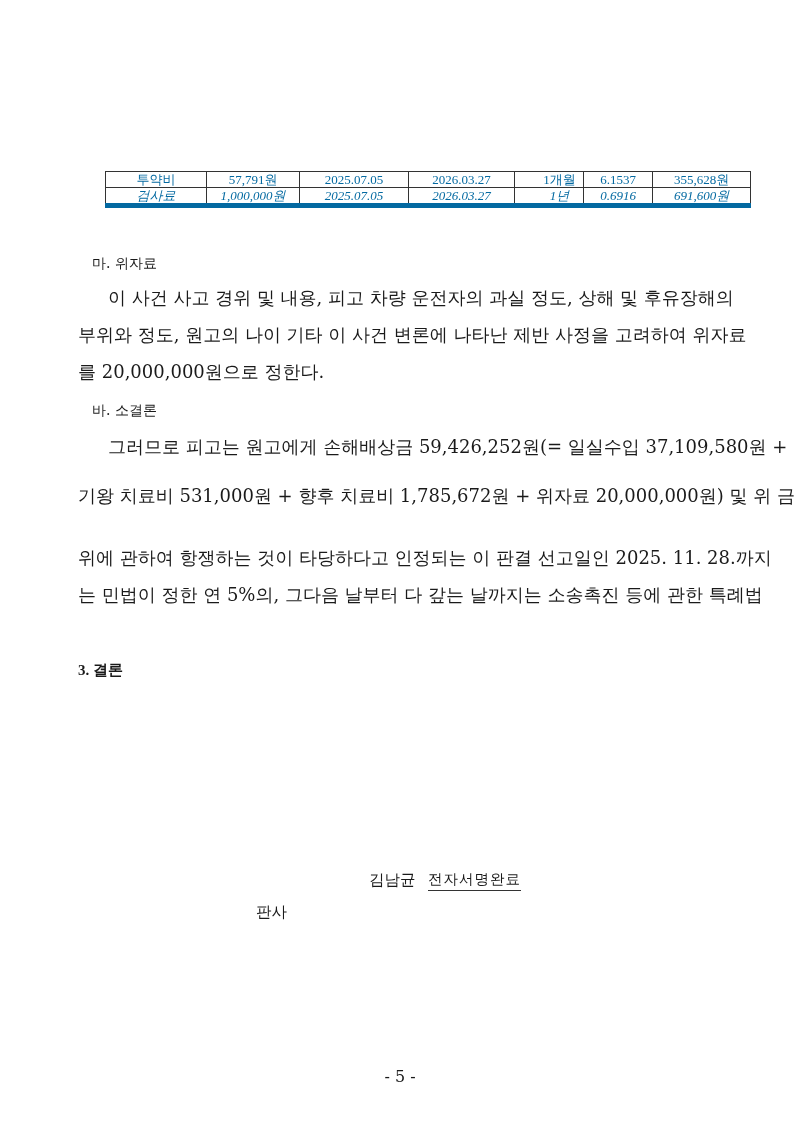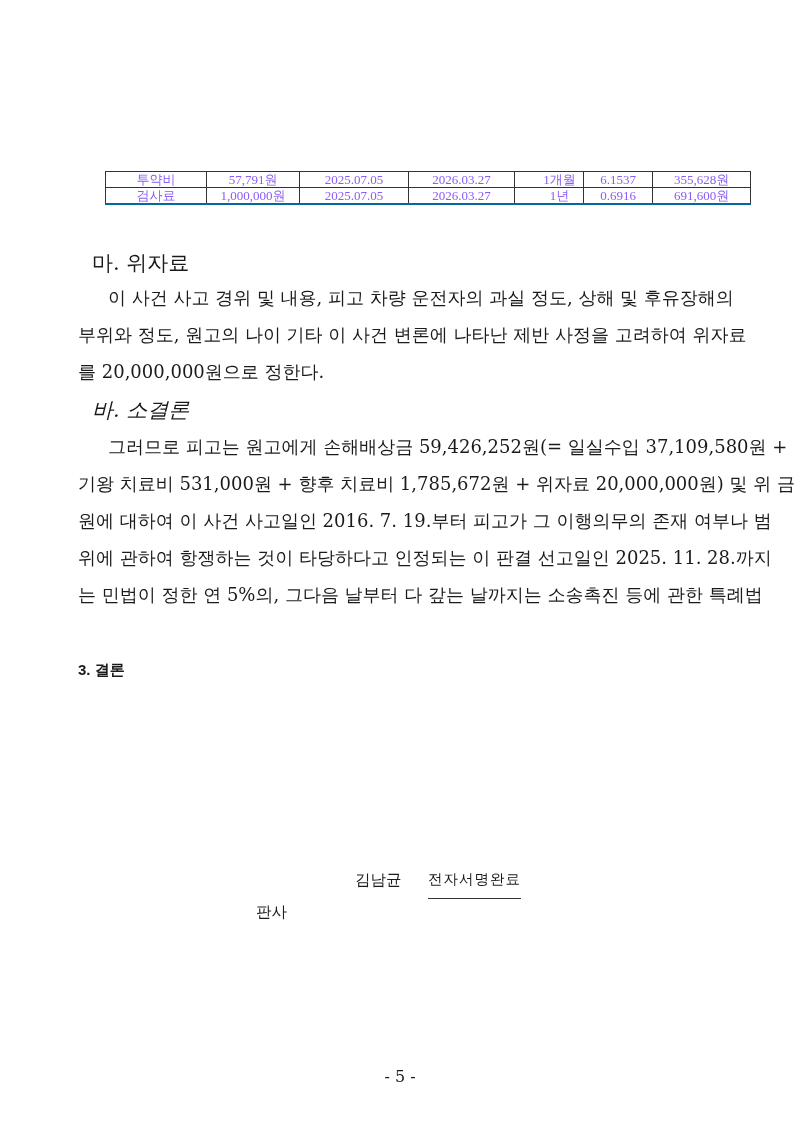--- a/index.html
+++ b/index.html
@@ -7,57 +7,57 @@
       width: 800px; height: 1131px; position: relative; overflow: hidden;
       font-family: "DejaVu Serif", "Liberation Serif", serif;
       color: #1a1a1a;
     }
     .page { position: absolute; left: 0; top: 0; width: 800px; height: 1131px; }
 
     table.calc {
       position: absolute; left: 105px; top: 171px;
       border-collapse: collapse;
       font-family: "Liberation Serif", "DejaVu Serif", serif;
-      font-size: 13px; color: #8b5cf6;
+      font-size: 13px; color: #0369a1;
     }
     table.calc td {
       border: 1px solid #333;
       height: 15px; padding: 0 2px; line-height: 15px;
       text-align: center; white-space: nowrap;
     }
-    table.calc tr:last-child td { border-bottom: 2px solid #0369a1; }
+    table.calc tr:last-child td { border-bottom: 5px solid #0369a1; font-style: italic; }
     table.calc td.c0 { width: 96px; }
     table.calc td.c1 { width: 88px; }
     table.calc td.c2 { width: 104px; }
     table.calc td.c3 { width: 101px; }
     table.calc td.c4 { width: 43px; padding-left: 23px; }
     table.calc td.c5 { width: 64px; }
     table.calc td.c6 { width: 93px; }
 
     .line {
       position: absolute; left: 78px; width: 646px;
       font-size: 18px; line-height: 20px; white-space: nowrap;
     }
     .justify { text-align: justify; text-align-last: justify; }
-    .heading { font-size: 21px; }
+    .heading { font-size: 14px; }
     .bold-heading {
-      font-family: Liberation Sans, sans-serif;
+      font-family: Liberation Serif, serif;
       font-weight: bold; font-size: 15px;
     }
 
     .signature {
       position: absolute; top: 870px; left: 0; width: 800px; height: 22px;
       font-size: 15.5px;
     }
     .signature span { position: absolute; top: 0; white-space: nowrap; }
     .sig-title { left: 256px; margin-top: 32px; }
-    .sig-name { left: 355px; }
+    .sig-name { left: 369px; }
     .sig-esign {
       left: 428px; font-family: "DejaVu Sans", sans-serif; font-size: 14.5px;
-      border-bottom: 1px solid #333; padding-bottom: 9px; letter-spacing: 1px;
+      border-bottom: 1px solid #333; padding-bottom: 1px; letter-spacing: 1px;
     }
 
     .page-number {
       position: absolute; top: 1067px; left: 0; width: 800px;
       text-align: center; font-size: 16px;
     }
   </style>
 </head>
 <body>
 
@@ -84,24 +84,23 @@
       <td class="c6">691,600원</td>
     </tr>
   </tbody>
     </table>
 
   <div class="line heading" style="top:253px; left:92px;">마. 위자료</div>
   <div class="line justify" style="top:288px; left:108px; width:616px;">이 사건 사고 경위 및 내용, 피고 차량 운전자의 과실 정도, 상해 및 후유장해의</div>
   <div class="line justify" style="top:325px;">부위와 정도, 원고의 나이 기타 이 사건 변론에 나타난 제반 사정을 고려하여 위자료</div>
   <div class="line" style="top:362px;">를 20,000,000원으로 정한다.</div>
 
-  <div class="line heading" style="top:400px; left:92px;font-style:italic;">바. 소결론</div>
+  <div class="line heading" style="top:400px; left:92px;">바. 소결론</div>
   <div class="line justify" style="top:437px; left:108px; width:616px;">그러므로 피고는 원고에게 손해배상금 59,426,252원(= 일실수입 37,109,580원 +</div>
-  <div class="line justify" style="top:474px;">기왕 치료비 531,000원 + 향후 치료비 1,785,672원 + 위자료 20,000,000원) 및 위 금</div>
-  <div class="line justify" style="top:511px;">원에 대하여 이 사건 사고일인 2016. 7. 19.부터 피고가 그 이행의무의 존재 여부나 범</div>
+  <div class="line justify" style="top:486px;">기왕 치료비 531,000원 + 향후 치료비 1,785,672원 + 위자료 20,000,000원) 및 위 금</div>
   <div class="line justify" style="top:548px;">위에 관하여 항쟁하는 것이 타당하다고 인정되는 이 판결 선고일인 2025. 11. 28.까지</div>
   <div class="line justify" style="top:585px;">는 민법이 정한 연 5%의, 그다음 날부터 다 갚는 날까지는 소송촉진 등에 관한 특례법</div>
 
   <div class="line bold-heading" style="top:660px;">3. 결론</div>
 
   <div class="signature">
     <span class="sig-title">판사</span>
     <span class="sig-name">김남균</span>
     <span class="sig-esign">전자서명완료</span>
   </div>

